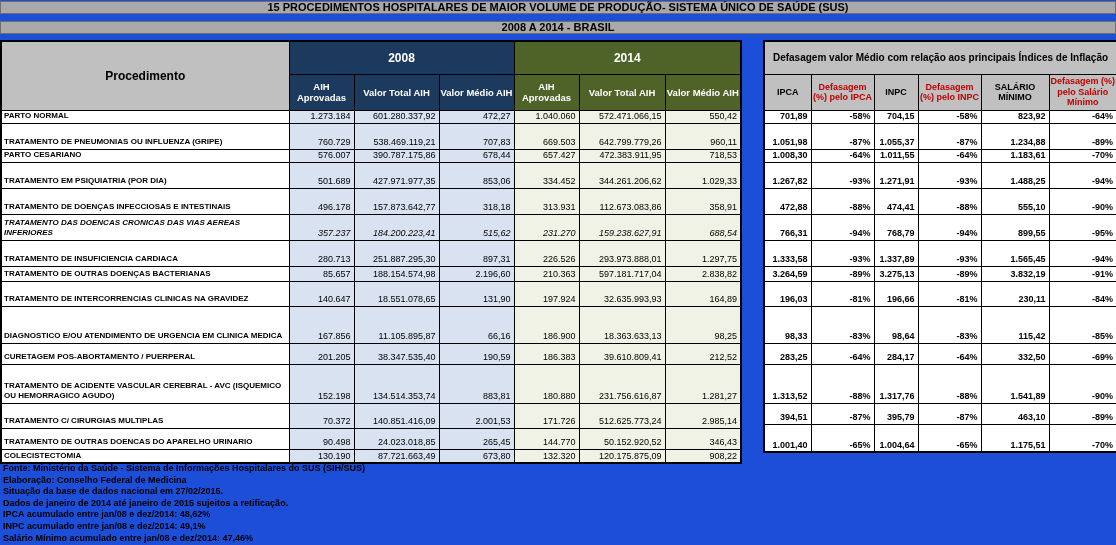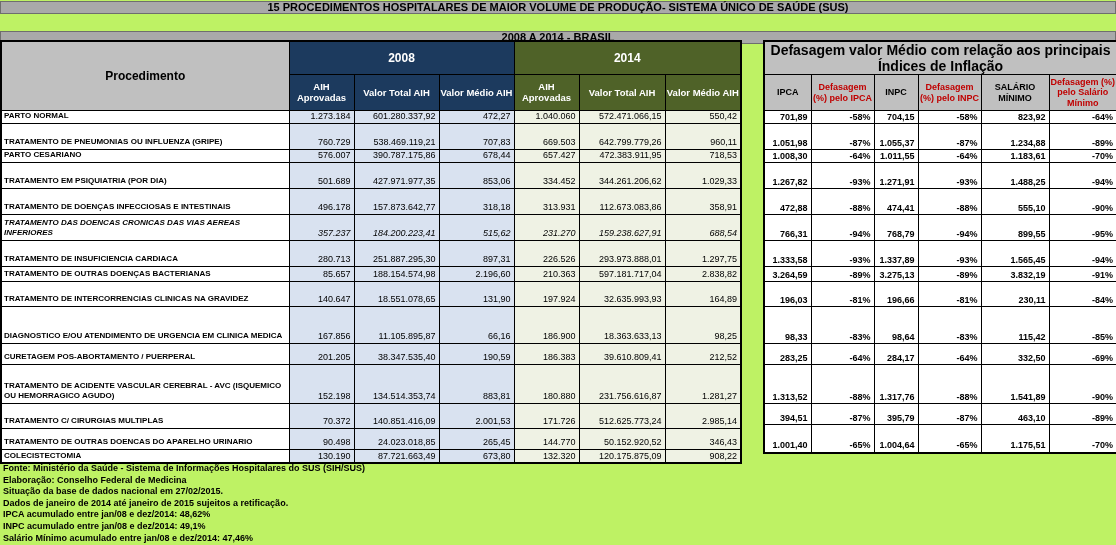--- a/index.html
+++ b/index.html
@@ -1,42 +1,42 @@
 <!DOCTYPE html>
 <html><head>
 <meta charset="utf-8">
 <style>
   * { box-sizing: border-box; }
   body { margin:0; font-family:"Liberation Sans", sans-serif; color:#000; background:#fff; }
-  .page { position:relative; width:1116px; height:545px; background:#bef264; overflow:hidden; }
+  .page { position:relative; width:1116px; height:545px; background:#1d4ed8; overflow:hidden; }
 
   .titlebar {
     position:absolute; left:0; width:1116px; height:13px;
     background:#a9a9a9; border:1px solid #6e6e6e;
     text-align:center; font-weight:bold; font-size:11px; line-height:11px;
   }
   #titlebar-1 { top:1px; }
-  #titlebar-2 { top:31px; }
+  #titlebar-2 { top:21px; }
 
   table { border-collapse:collapse; table-layout:fixed; position:absolute; top:40px; border:2px solid #000; }
   #left-table  { left:0px;  width:740px; }
   #right-table { left:763px; width:353px; }
   td, th { border:1px solid #000; overflow:hidden; padding:0; }
 
   .hrow1 { height:33px; }
   .hrow2 { height:36px; }
 
   .gray  { background:#c0c0c0; }
   .navy  { background:#1c3a5e; }
   .olive { background:#4f6228; }
 
   th.proc-head { font-size:12px; font-weight:bold; text-align:center; vertical-align:middle; }
   th.year { color:#fff; font-size:12px; font-weight:bold; text-align:center; vertical-align:middle; }
   th.sub  { color:#fff; font-size:9.5px; font-weight:bold; text-align:center; vertical-align:middle; line-height:11px; }
-  th.right-title { font-size:14px; font-weight:bold; text-align:center; vertical-align:middle; }
+  th.right-title { font-size:10px; font-weight:bold; text-align:center; vertical-align:middle; }
   th.idx  { color:#000; font-size:9px; font-weight:bold; text-align:center; vertical-align:middle; line-height:10.5px; }
   th.red  { color:#c00000; }
 
   tbody td { vertical-align:bottom; font-size:9px; line-height:10.5px; padding:0 3px 1px 2px; background:#fff; }
   td.proc { font-weight:bold; font-size:8px; text-align:left; }
   td.num  { text-align:right; }
   td.blue-bg  { background:#d9e2f0; }
   td.olive-bg { background:#eff2e4; }
   #right-table tbody td { font-weight:bold; background:#fff; }
 

